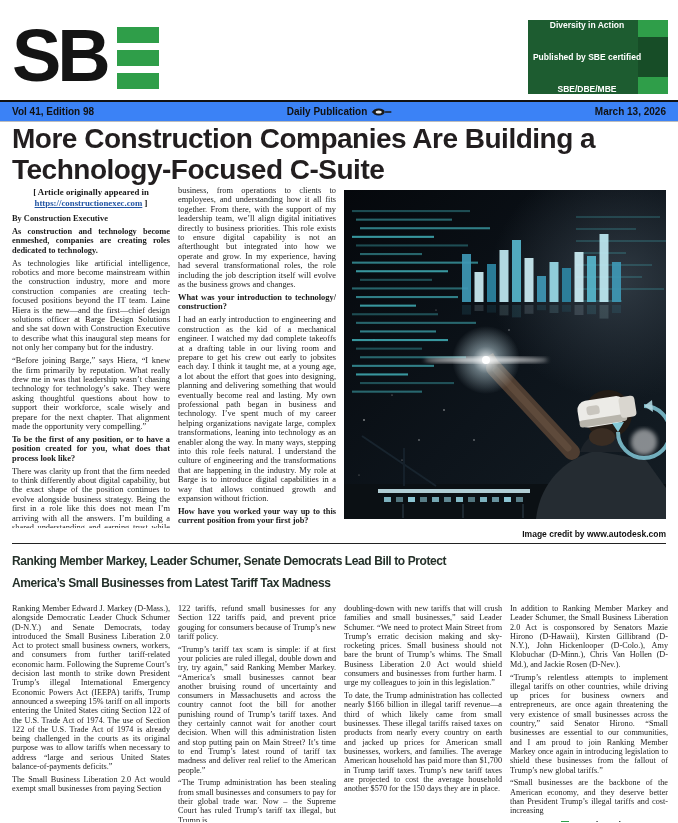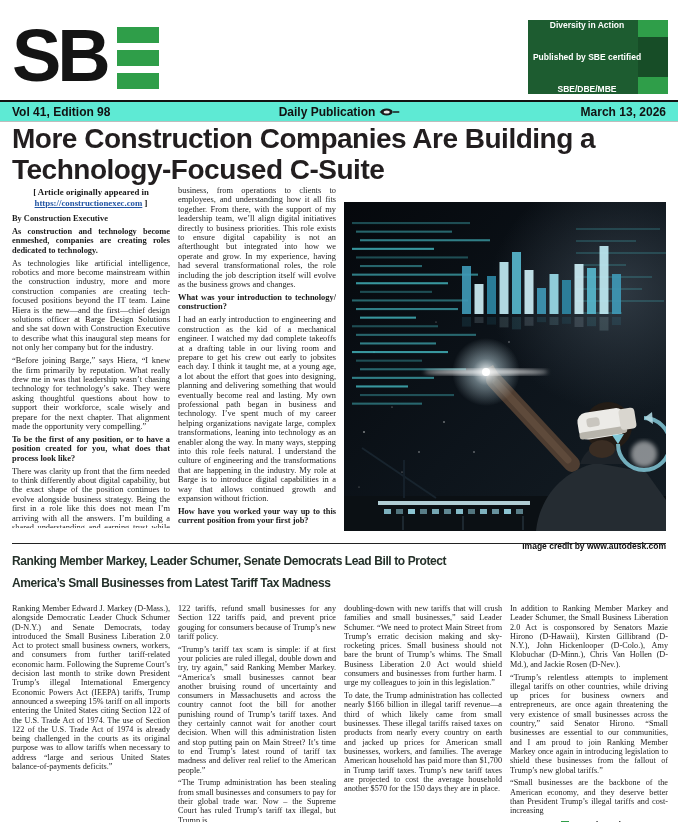--- a/index.html
+++ b/index.html
@@ -19,23 +19,23 @@
          color:#fff;font-family:"Liberation Sans",sans-serif;font-weight:bold;font-size:8.5px;
          display:flex;flex-direction:column;justify-content:space-between;gap:4px;text-align:center;
          padding-right:22px;box-sizing:border-box;}
   .badge .sq{position:absolute;right:0;width:30px;height:17px;background:#2f9e49;}
   .badge .sq-top{top:0;}
   .badge .sq-bottom{bottom:0;}
   .badge .sq-mid{position:absolute;right:0;top:17px;bottom:17px;width:30px;background:#174d27;}
   .badge div{position:relative;z-index:2;}
 
   
-  .metabar{position:absolute;left:0;top:100px;right:0;height:19px;background:#5eead4;
+  .metabar{position:absolute;left:0;top:100px;right:0;height:19px;background:#3b82f6;
            border-top:2px solid #121212;border-bottom:1px solid #bdbdbd;
-           font-family:"Liberation Sans",sans-serif;font-weight:bold;font-size:12px;color:#111;
+           font-family:"Liberation Sans",sans-serif;font-weight:bold;font-size:10px;color:#111;
            display:flex;align-items:center;}
   .metabar .m-left{position:absolute;left:12px;}
   .metabar .m-center{position:absolute;left:50%;transform:translateX(-50%);
                      display:flex;align-items:center;gap:4px;}
   .metabar .m-right{position:absolute;right:12px;}
 
   
   h1.headline1{position:absolute;left:12px;top:124px;width:600px;margin:0;
      font-family:"Liberation Sans",sans-serif;font-weight:800;font-size:28px;line-height:30.5px;
      letter-spacing:-0.5px;color:#221e1f;}
@@ -57,21 +57,21 @@
   .col p.byline{font-weight:bold;}
   .col p.lead{font-weight:bold;}
   .col p.q{font-weight:bold;}
   .attrib{text-align:center;font-weight:bold;font-size:8.8px;line-height:11px;margin:1px 0 5px;}
   .attrib-link{color:#2456a4;text-decoration:underline;font-weight:bold;cursor:pointer;}
   .continued{font-family:"Liberation Sans",sans-serif;font-weight:bold;font-size:9.5px;color:#3a3a3a;
              display:flex;justify-content:flex-end;align-items:center;gap:5px;margin-top:3px;}
   .csq{width:8px;height:8px;background:#2f9e49;flex:0 0 auto;}
 
   
-  figure.photo{position:absolute;left:332px;top:16px;width:322px;margin:0;}
+  figure.photo{position:absolute;left:332px;top:4px;width:322px;margin:0;}
   figure.photo svg{display:block;}
   figcaption{font-family:"Liberation Sans",sans-serif;font-weight:bold;font-size:8.5px;
              text-align:right;margin-top:10px;color:#111;}
 
   .rule{position:absolute;left:12px;right:12px;top:543px;border:none;
         border-top:1.3px solid #222;margin:0;}
 </style>
 </head>
 <body>
 
@@ -294,20 +294,21 @@
   <hr class="rule">
 
   <div class="headline2">
     <div>Ranking Member Markey, Leader Schumer, Senate Democrats Lead Bill to Protect</div>
     <div>America’s Small Businesses from Latest Tariff Tax Madness</div>
   </div>
 
   <section class="a2">
     <div class="col c1">
         <p class="p">Ranking Member Edward J. Markey (D-Mass.), alongside Democratic Leader Chuck Schumer (D-N.Y.) and Senate Democrats, today introduced the Small Business Liberation 2.0 Act to protect small business owners, workers, and consumers from further tariff-related economic harm. Following the Supreme Court’s decision last month to strike down President Trump’s illegal International Emergency Economic Powers Act (IEEPA) tariffs, Trump announced a sweeping 15% tariff on all imports entering the United States citing Section 122 of the U.S. Trade Act of 1974. The use of Section 122 of the U.S. Trade Act of 1974 is already being challenged in the courts as its original purpose was to allow tariffs when necessary to address “large and serious United States balance-of-payments deficits.”</p>
+        <p class="p">The Small Business Liberation 2.0 Act would exempt small businesses from paying Section</p>
       </div>
     <div class="col c2">
         <p class="p">122 tariffs, refund small businesses for any Section 122 tariffs paid, and prevent price gouging for consumers because of Trump’s new tariff policy.</p>
         <p class="p">“Trump’s tariff tax scam is simple: if at first your policies are ruled illegal, double down and try, try again,” said Ranking Member Markey. “America’s small businesses cannot bear another bruising round of uncertainty and consumers in Massachusetts and across the country cannot foot the bill for another punishing round of Trump’s tariff taxes. And they certainly cannot wait for another court decision. When will this administration listen and stop putting pain on Main Street? It’s time to end Trump’s latest round of tariff tax madness and deliver real relief to the American people.”</p>
         <p class="p">“The Trump administration has been stealing from small businesses and consumers to pay for their global trade war. Now – the Supreme Court has ruled Trump’s tariff tax illegal, but Trump is</p>
       </div>
     <div class="col c3">
         <p class="p">doubling-down with new tariffs that will crush families and small businesses,” said Leader Schumer. “We need to protect Main Street from Trump’s erratic decision making and sky-rocketing prices. Small business should not bare the brunt of Trump’s whims. The Small Business Liberation 2.0 Act would shield consumers and businesses from further harm. I urge my colleagues to join in this legislation.”</p>
         <p class="p">To date, the Trump administration has collected nearly $166 billion in illegal tariff revenue—a third of which likely came from small businesses. These illegal tariffs raised taxes on products from nearly every country on earth and jacked up prices for American small businesses, workers, and families. The average American household has paid more than $1,700 in Trump tariff taxes. Trump’s new tariff taxes are projected to cost the average household another $570 for the 150 days they are in place.</p>
       </div>

